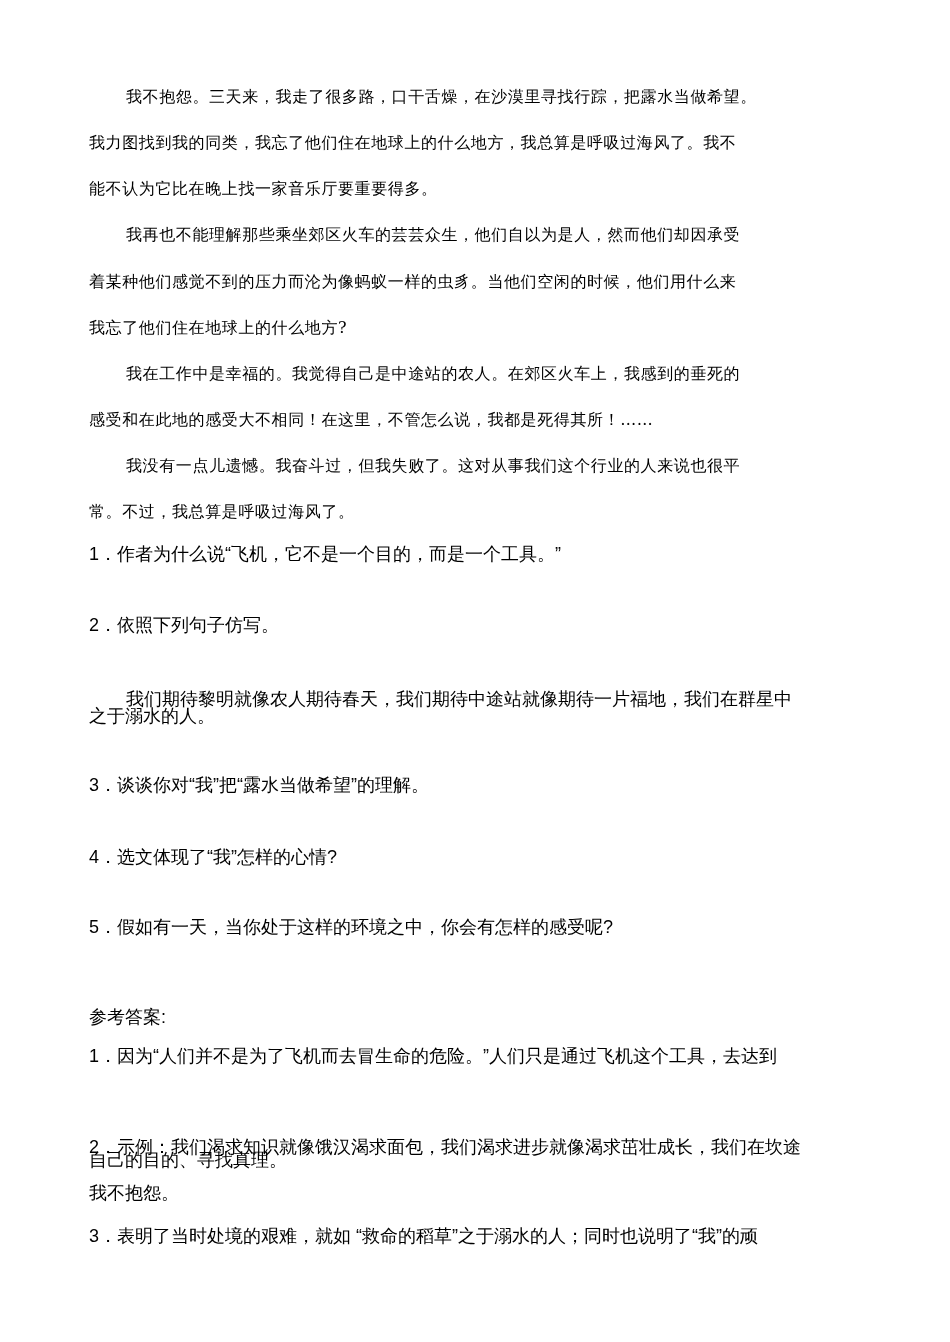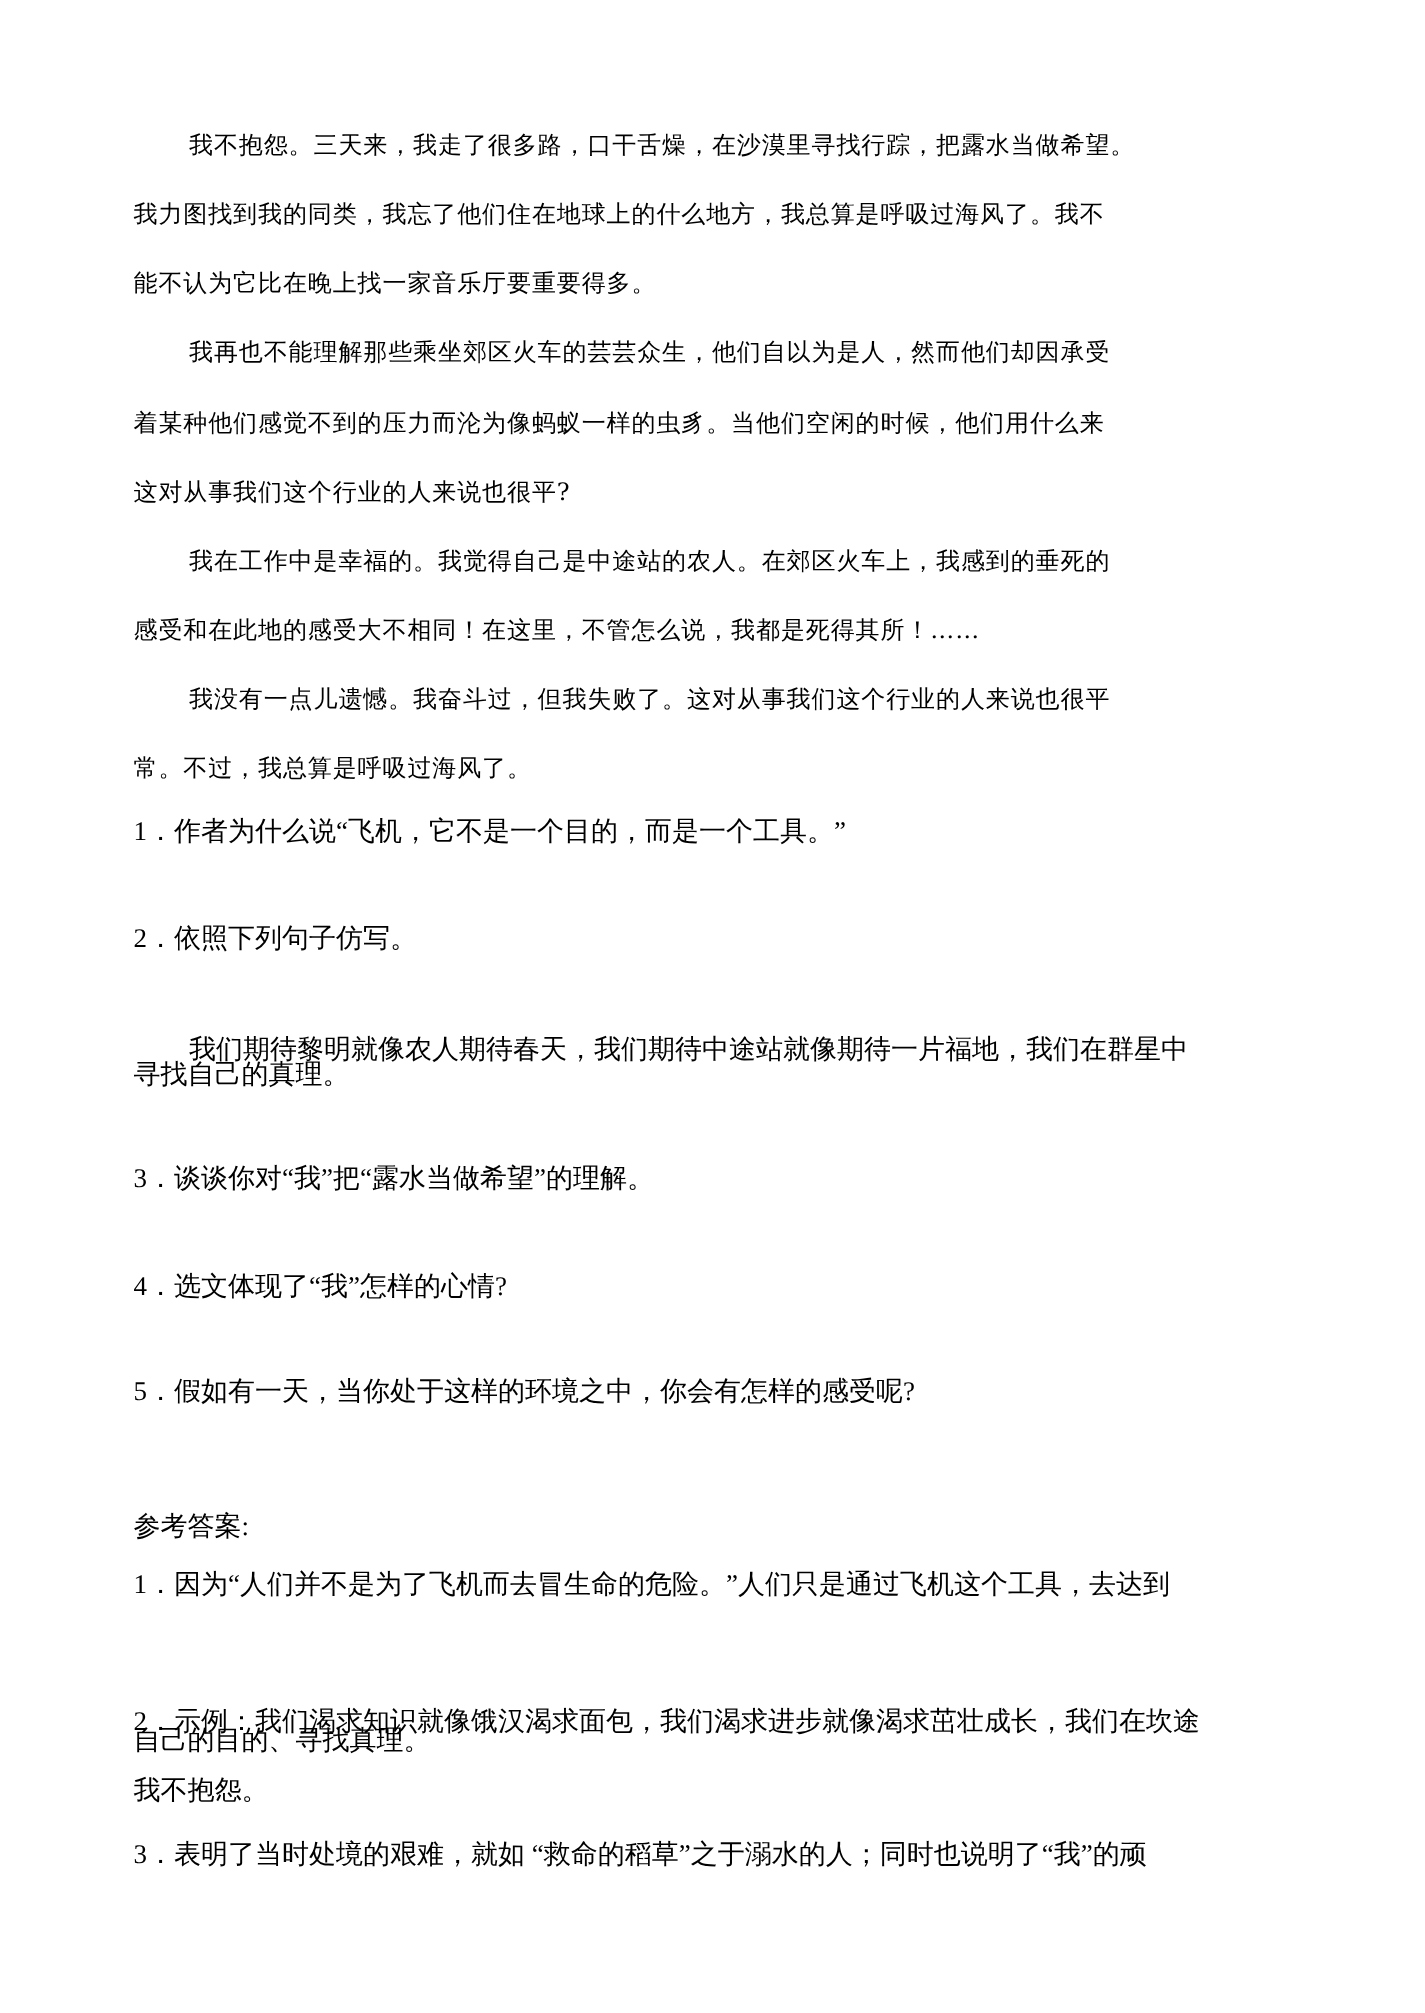--- a/index.html
+++ b/index.html
@@ -10,45 +10,45 @@
     }
     .line {
       position: absolute;
       left: 89px;
       font-size: 16px;
       line-height: 24px;
       white-space: nowrap;
       letter-spacing: 0.6px;
     }
     .indent { left: 126px; }
-    .q { letter-spacing: 0px; font-family: Liberation Serif, serif; font-size: 18px; }
+    .q { letter-spacing: 0px; font-family: Liberation Sans, sans-serif; font-size: 18px; }
   </style>
 </head>
 <body>
 
 <div>
 
   <div class="line indent" style="top:142px" data-bind="passage.paragraphs.0.lines.0">我不抱怨。三天来，我走了很多路，口干舌燥，在沙漠里寻找行踪，把露水当做希望。</div>
   <div class="line" style="top:131px;top:131px" data-bind="passage.paragraphs.0.lines.1">我力图找到我的同类，我忘了他们住在地球上的什么地方，我总算是呼吸过海风了。我不</div>
   <div class="line" style="top:177px" data-bind="passage.paragraphs.0.lines.2">能不认为它比在晚上找一家音乐厅要重要得多。</div>
 
   <div class="line indent" style="top:223px" data-bind="passage.paragraphs.1.lines.0">我再也不能理解那些乘坐郊区火车的芸芸众生，他们自以为是人，然而他们却因承受</div>
   <div class="line" style="top:270px" data-bind="passage.paragraphs.1.lines.1">着某种他们感觉不到的压力而沦为像蚂蚁一样的虫豸。当他们空闲的时候，他们用什么来</div>
-  <div class="line" style="top:316px" data-bind="passage.paragraphs.1.lines.2">这对从事我们这个行业的人来说也很平?</div>
+  <div class="line" style="top:316px" data-bind="passage.paragraphs.1.lines.2">我忘了他们住在地球上的什么地方?</div>
 
   <div class="line indent" style="top:362px" data-bind="passage.paragraphs.2.lines.0">我在工作中是幸福的。我觉得自己是中途站的农人。在郊区火车上，我感到的垂死的</div>
   <div class="line" style="top:408px" data-bind="passage.paragraphs.2.lines.1">感受和在此地的感受大不相同！在这里，不管怎么说，我都是死得其所！……</div>
 
   <div class="line indent" style="top:454px" data-bind="passage.paragraphs.3.lines.0">我没有一点儿遗憾。我奋斗过，但我失败了。这对从事我们这个行业的人来说也很平</div>
   <div class="line" style="top:500px" data-bind="passage.paragraphs.3.lines.1">常。不过，我总算是呼吸过海风了。</div>
 
   <div class="line q" style="top:542px" data-bind="questions.0.lines.0">1．作者为什么说“飞机，它不是一个目的，而是一个工具。”</div>
   <div class="line q" style="top:613px" data-bind="questions.1.lines.0">2．依照下列句子仿写。</div>
   <div class="line q indent" style="top:687px" data-bind="questions.2.lines.0">我们期待黎明就像农人期待春天，我们期待中途站就像期待一片福地，我们在群星中</div>
-  <div class="line q" style="top:704px" data-bind="questions.2.lines.1">寻找自己的真理。</div>
+  <div class="line q" style="top:704px" data-bind="questions.2.lines.1">之于溺水的人。</div>
   <div class="line q" style="top:773px" data-bind="questions.3.lines.0">3．谈谈你对“我”把“露水当做希望”的理解。</div>
   <div class="line q" style="top:845px" data-bind="questions.4.lines.0">4．选文体现了“我”怎样的心情?</div>
   <div class="line q" style="top:915px" data-bind="questions.5.lines.0">5．假如有一天，当你处于这样的环境之中，你会有怎样的感受呢?</div>
 
   <div class="line q" style="top:1005px" data-bind="answers.heading">参考答案:</div>
   <div class="line q" style="top:1044px" data-bind="answers.items.0.lines.0">1．因为“人们并不是为了飞机而去冒生命的危险。”人们只是通过飞机这个工具，去达到</div>
   <div class="line q" style="top:1148px" data-bind="answers.items.0.lines.1">自己的目的、寻找真理。</div>
   <div class="line q" style="top:1135px" data-bind="answers.items.1.lines.0">2．示例：我们渴求知识就像饿汉渴求面包，我们渴求进步就像渴求茁壮成长，我们在坎途</div>
   <div class="line q" style="top:1181px" data-bind="answers.items.1.lines.1">我不抱怨。</div>
   <div class="line q" style="top:1224px" data-bind="answers.items.2.lines.0">3．表明了当时处境的艰难，就如 “救命的稻草”之于溺水的人；同时也说明了“我”的顽</div>

